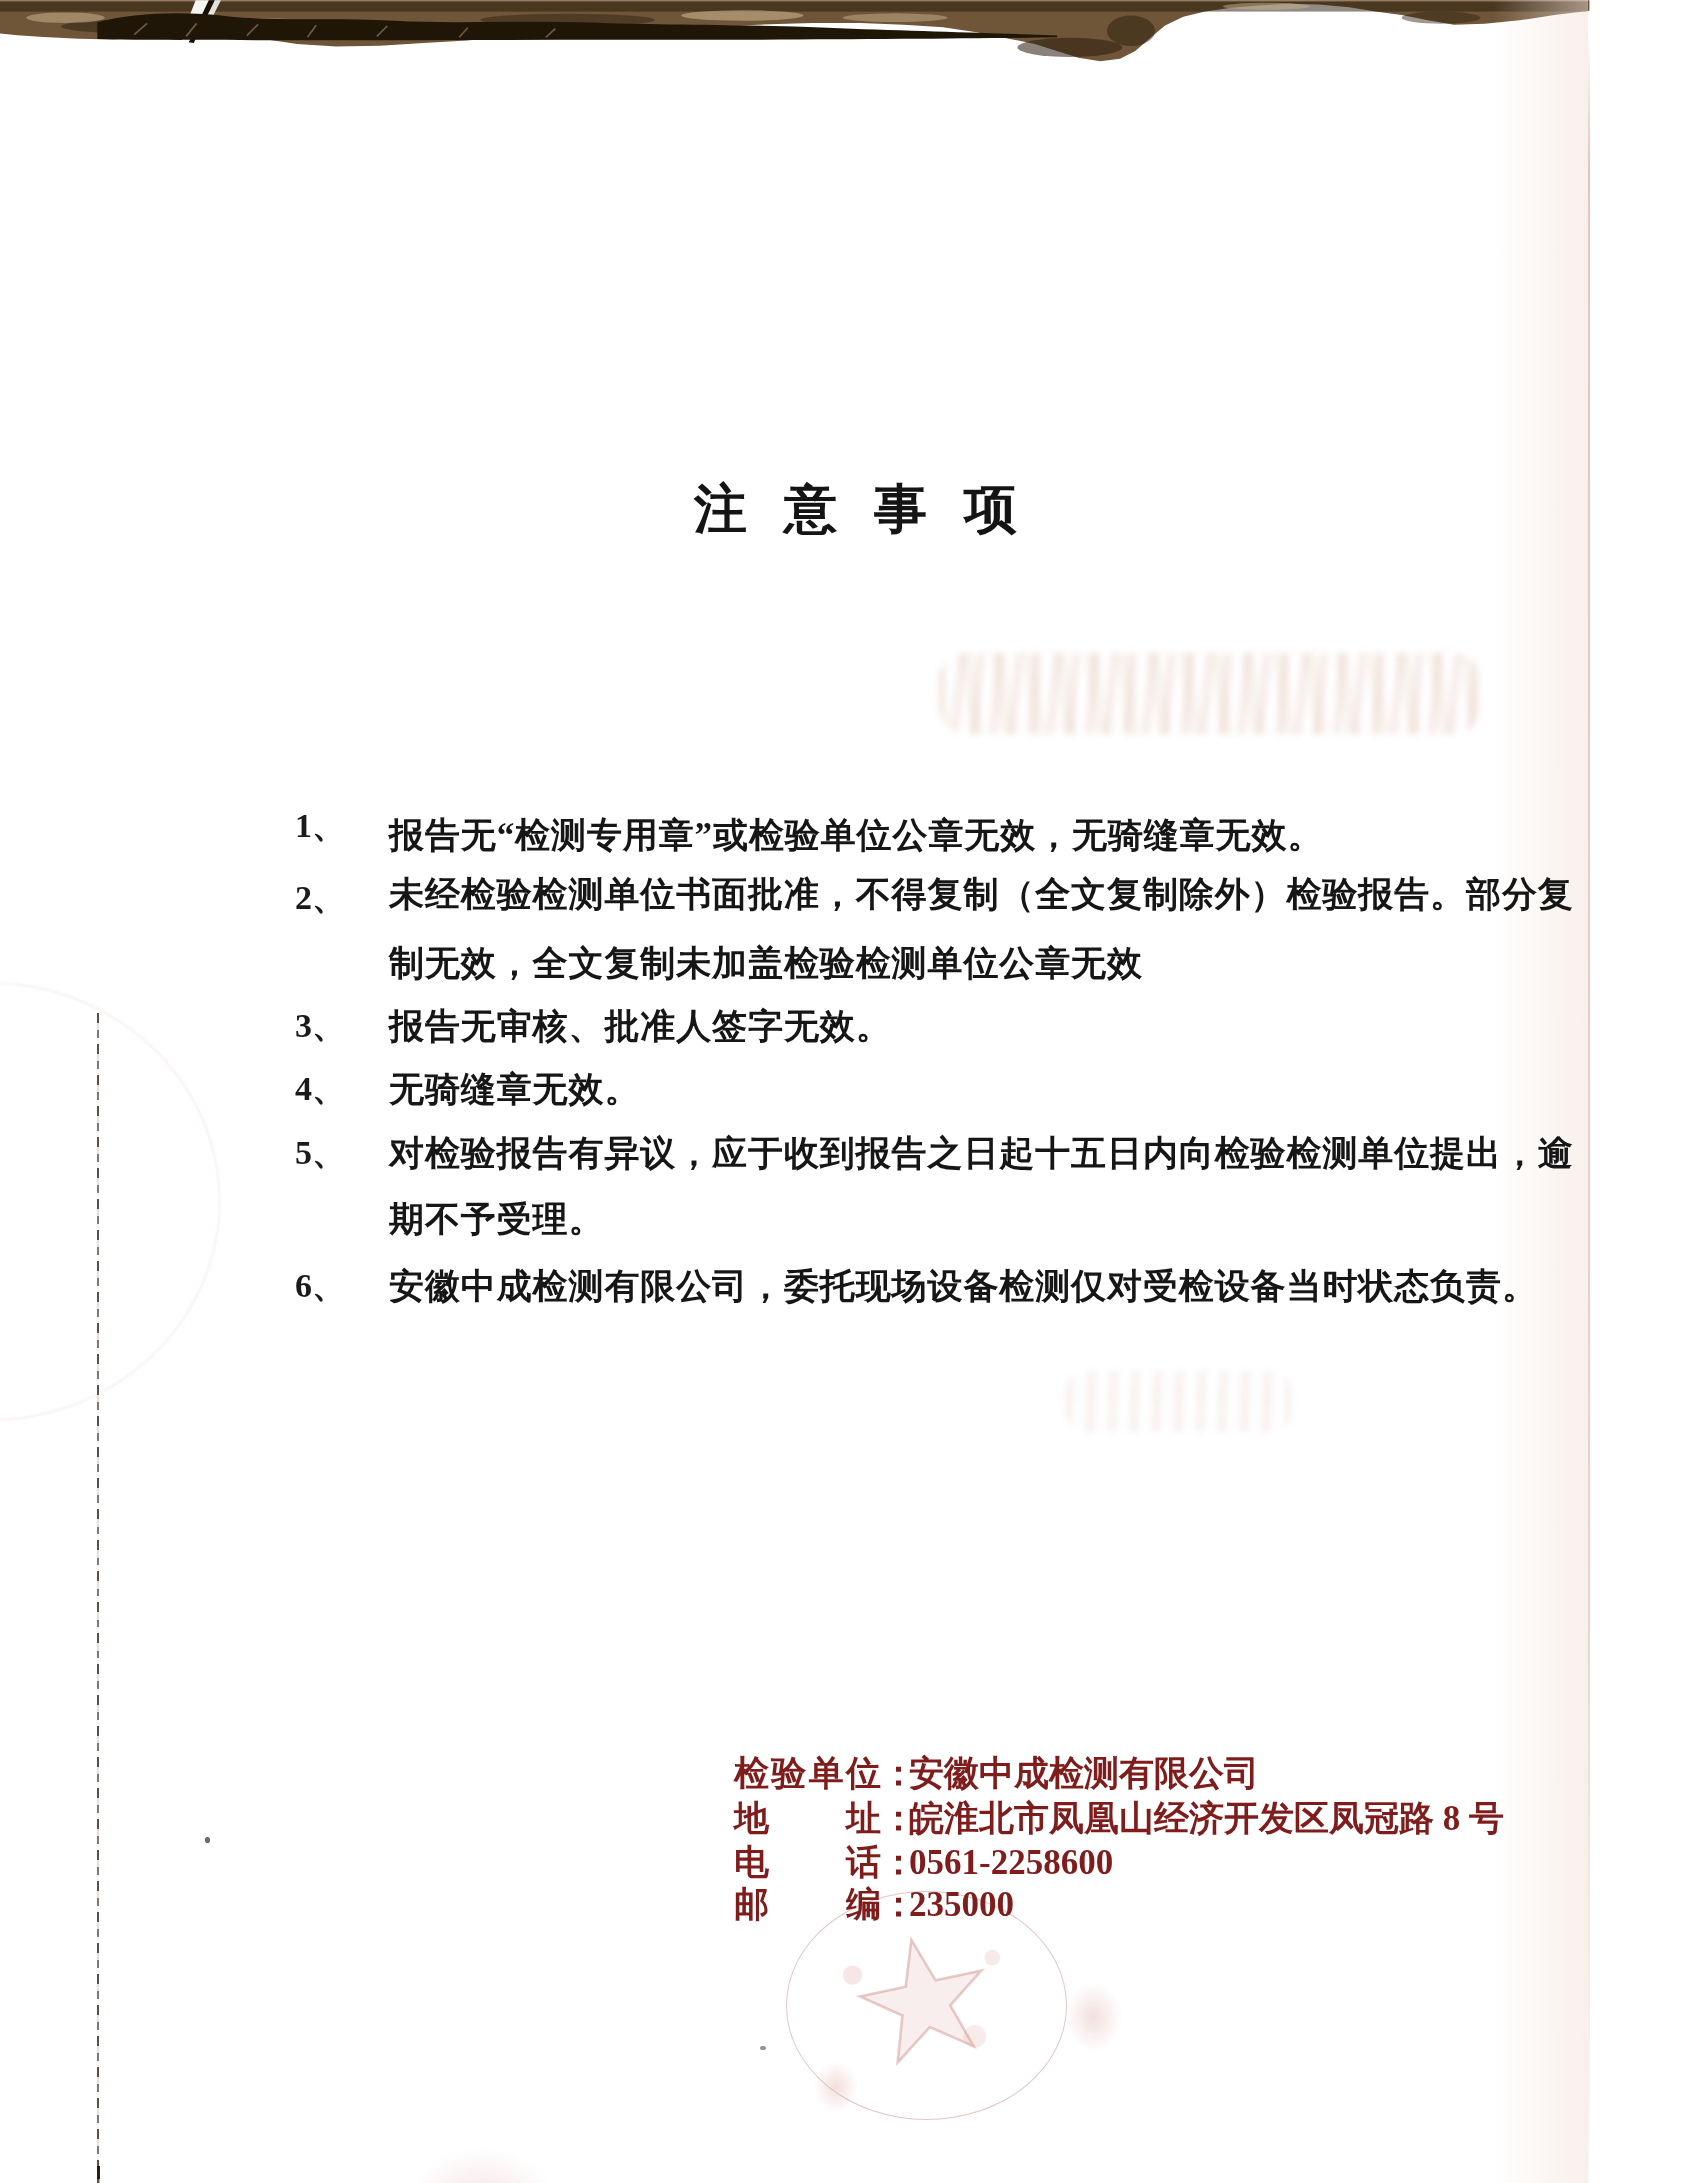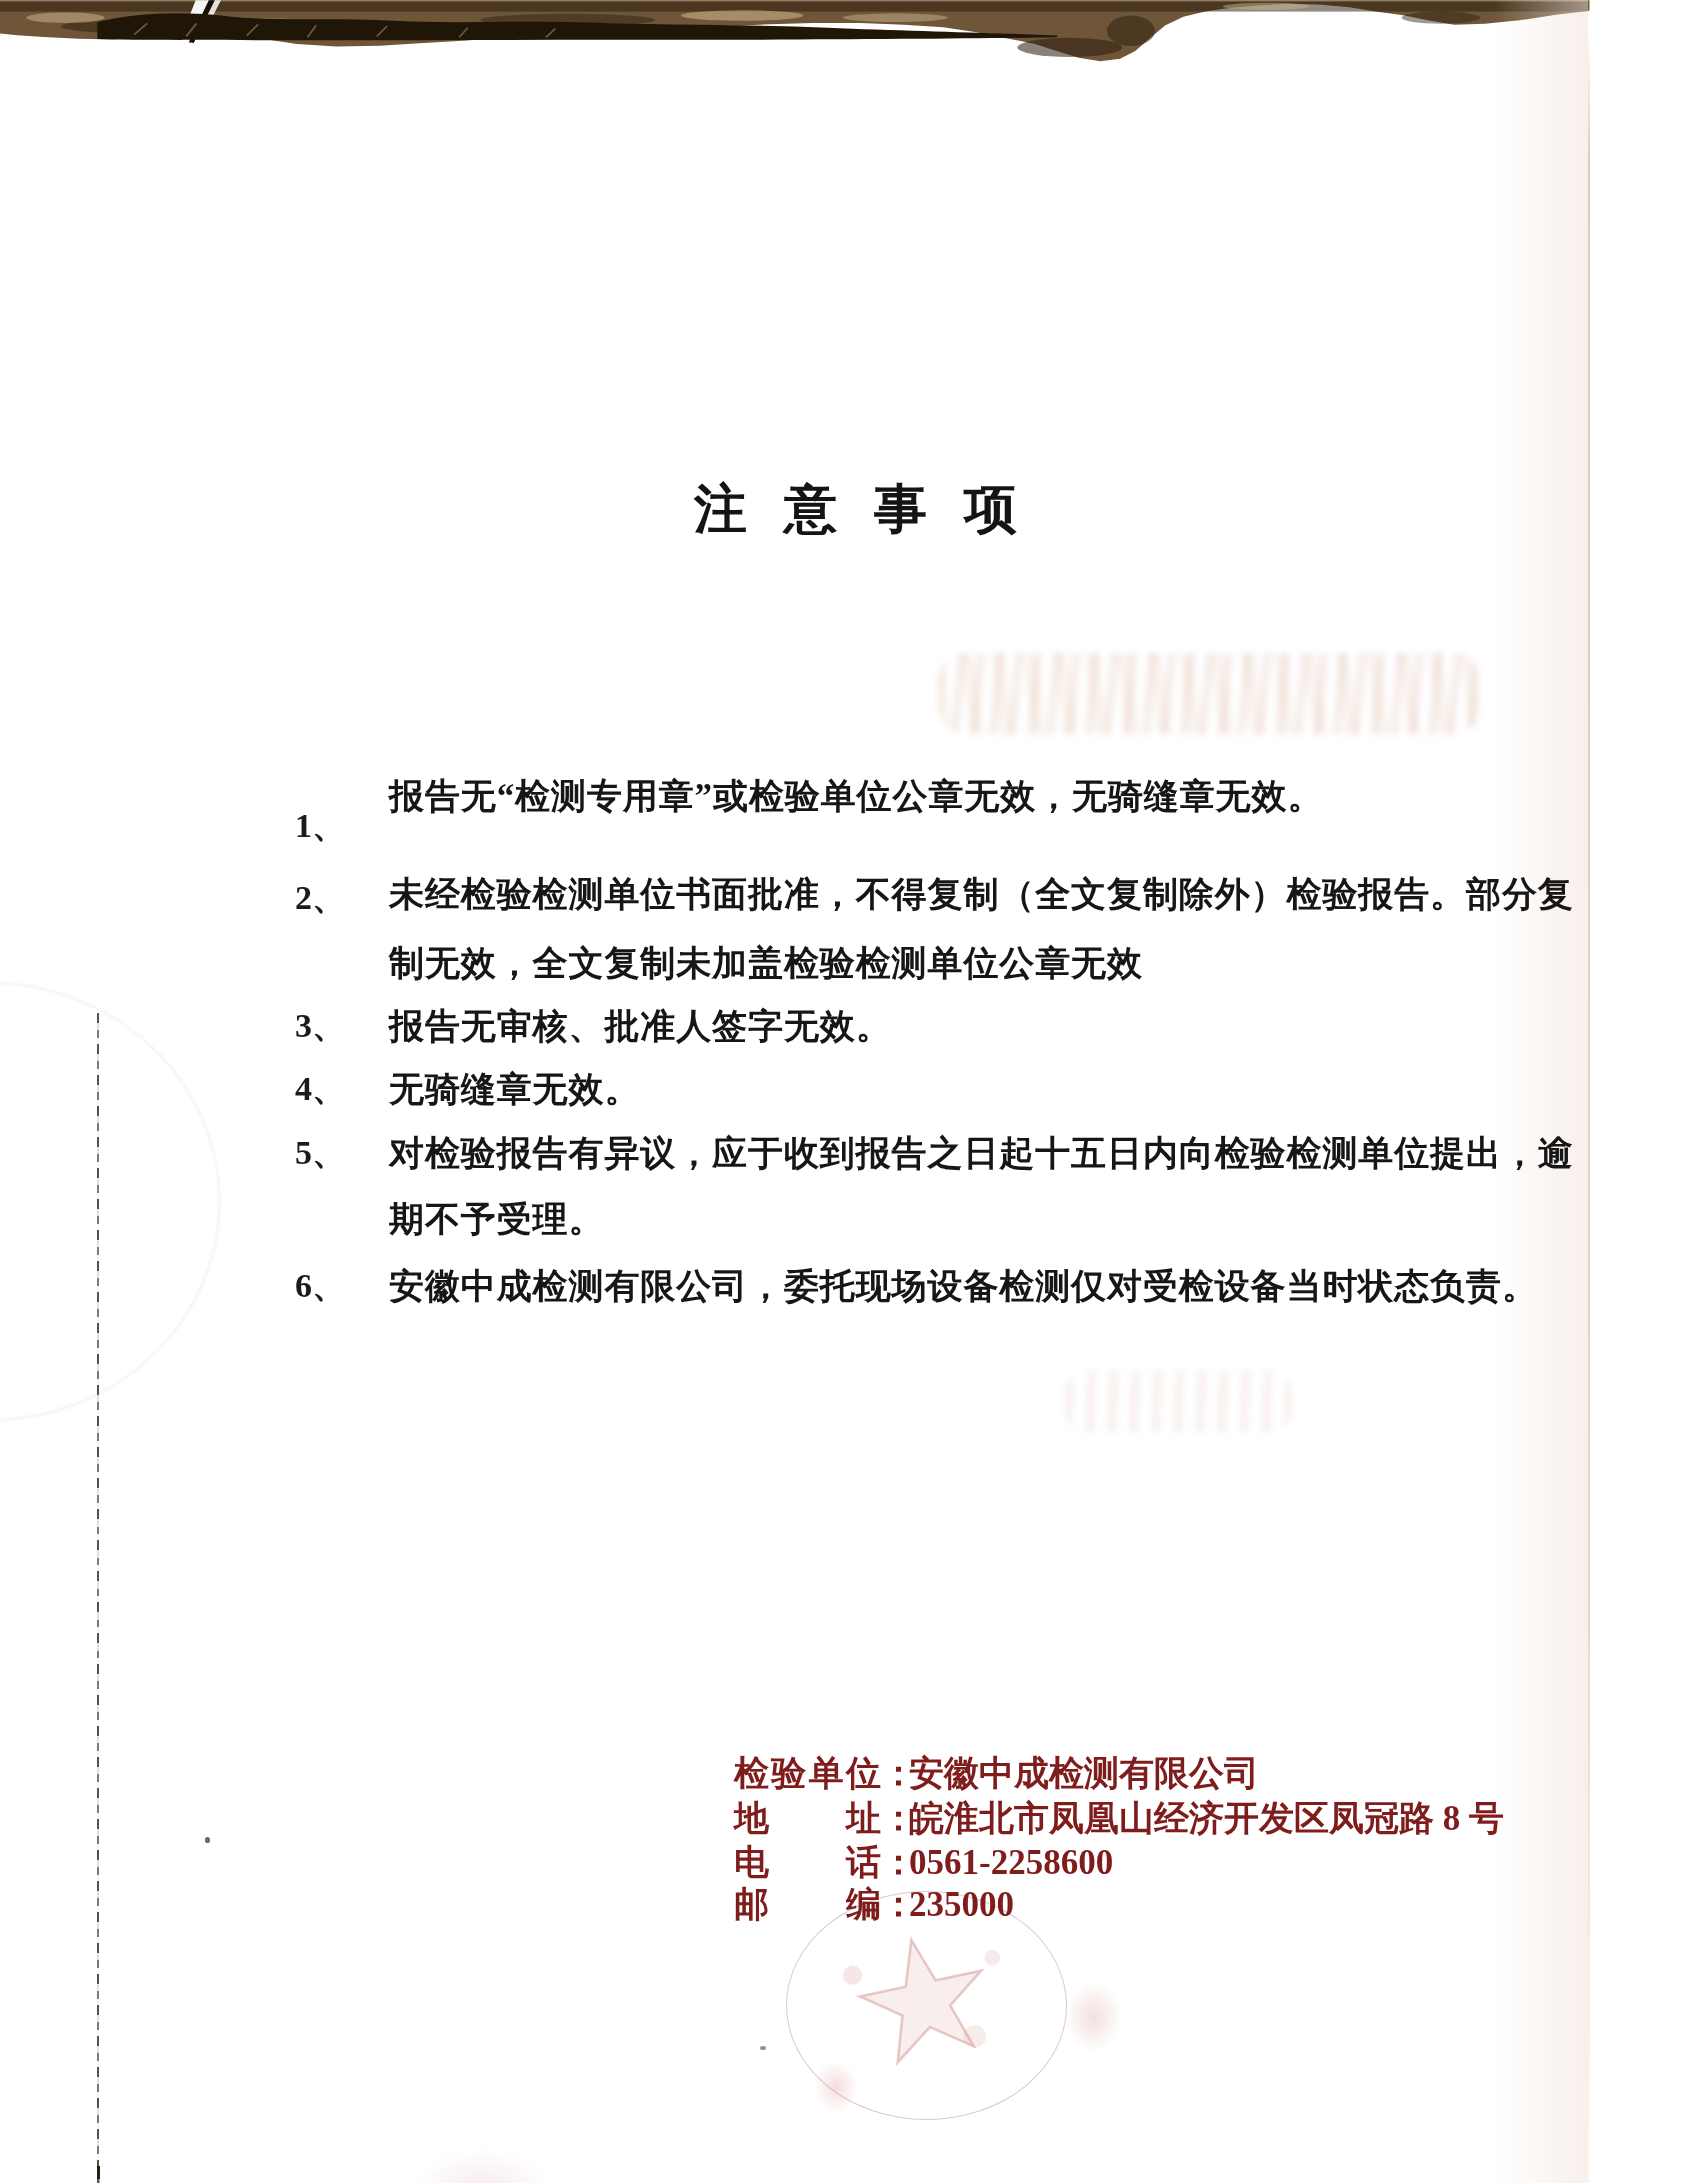--- a/index.html
+++ b/index.html
@@ -161,21 +161,21 @@
     <circle cx="470" cy="150" r="18" fill="rgba(220,160,155,0.22)"></circle>
     <circle cx="430" cy="330" r="26" fill="rgba(220,160,155,0.20)"></circle>
   </svg>
 </div>
 <div class="abs stamp-blob-a"></div>
 <div class="abs stamp-blob-b"></div>
 
 <div class="abs doc-title">注意事项</div>
 
 <div class="abs item-num" style="top:803px">1、</div>
-<div class="abs item-line" style="top:773px">报告无“检测专用章”或检验单位公章无效，无骑缝章无效。</div>
+<div class="abs item-line" style="top:812px">报告无“检测专用章”或检验单位公章无效，无骑缝章无效。</div>
 
 <div class="abs item-num" style="top:875px">2、</div>
 <div class="abs item-line" style="top:871px">未经检验检测单位书面批准，不得复制（全文复制除外）检验报告。部分复</div>
 <div class="abs item-line" style="top:940px">制无效，全文复制未加盖检验检测单位公章无效</div>
 
 <div class="abs item-num" style="top:1003px">3、</div>
 <div class="abs item-line" style="top:1003px">报告无审核、批准人签字无效。</div>
 
 <div class="abs item-num" style="top:1066px">4、</div>
 <div class="abs item-line" style="top:1066px">无骑缝章无效。</div>

